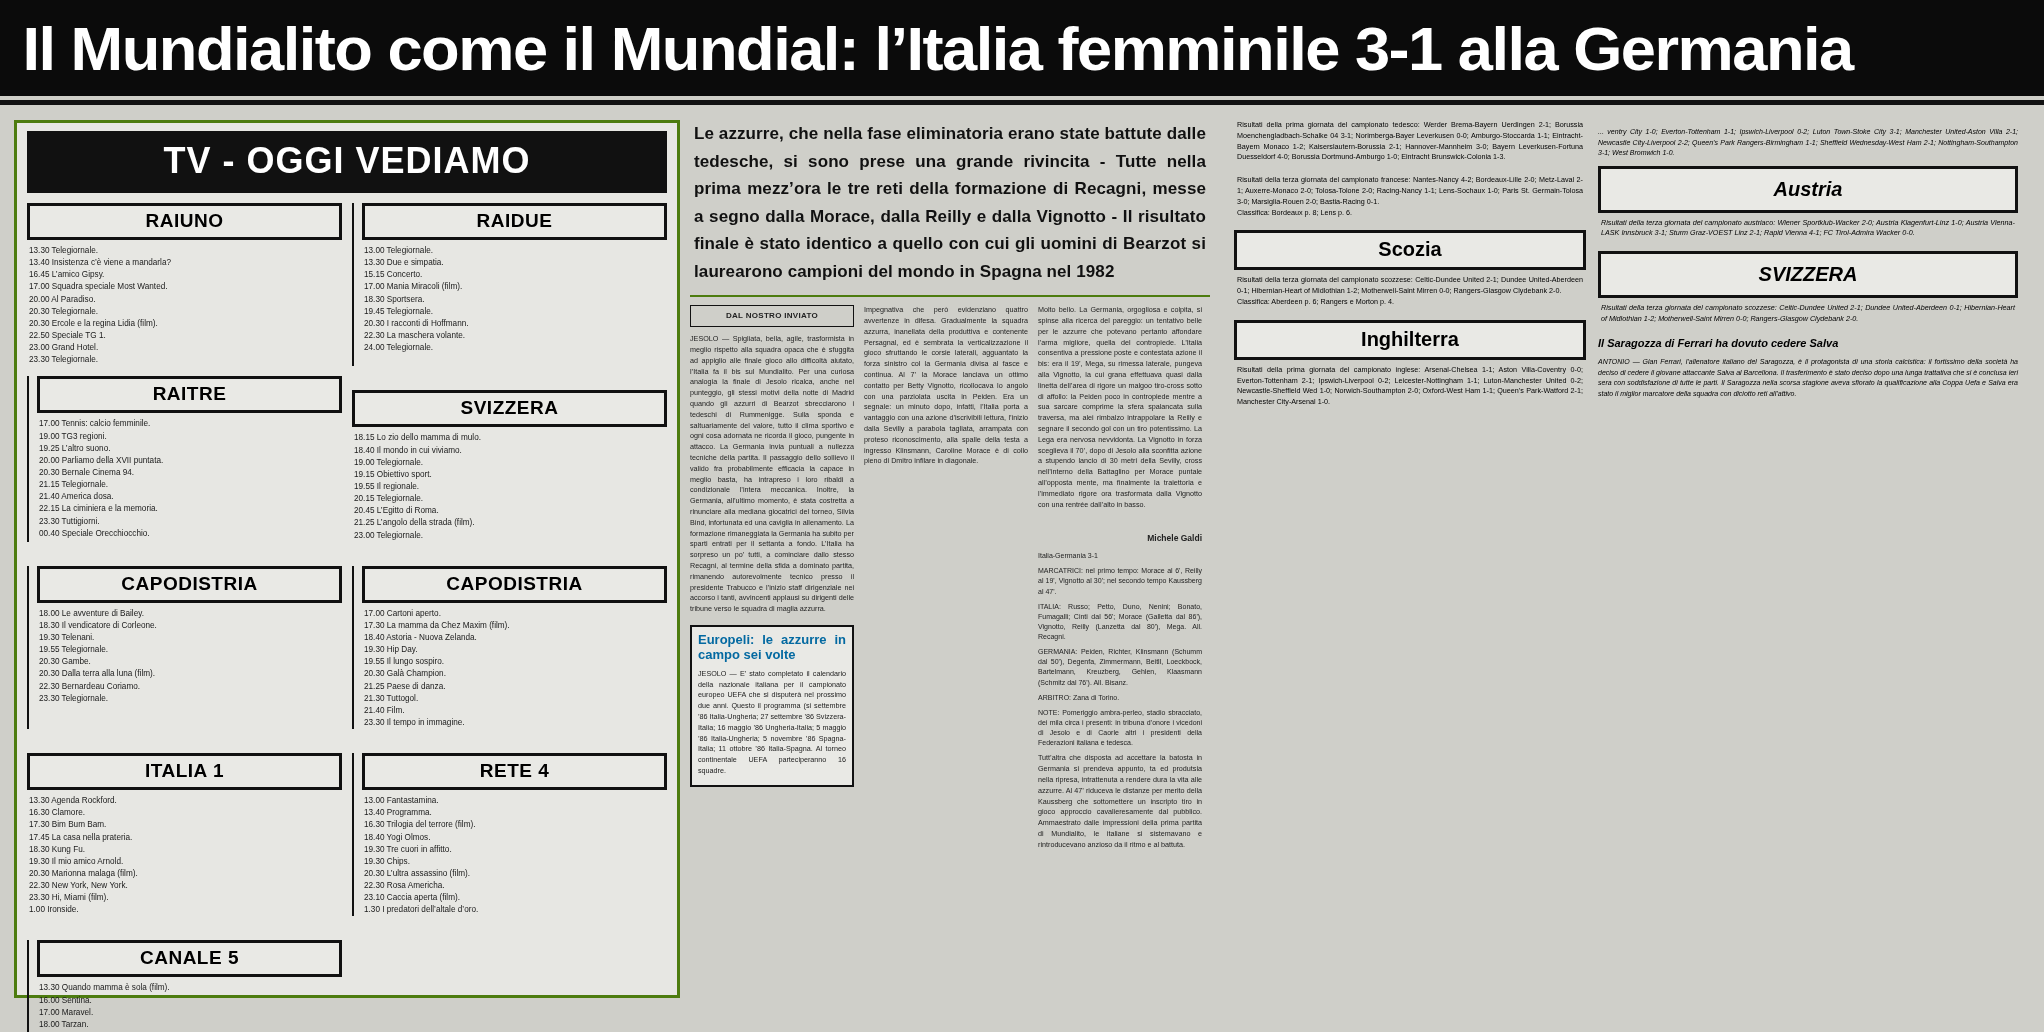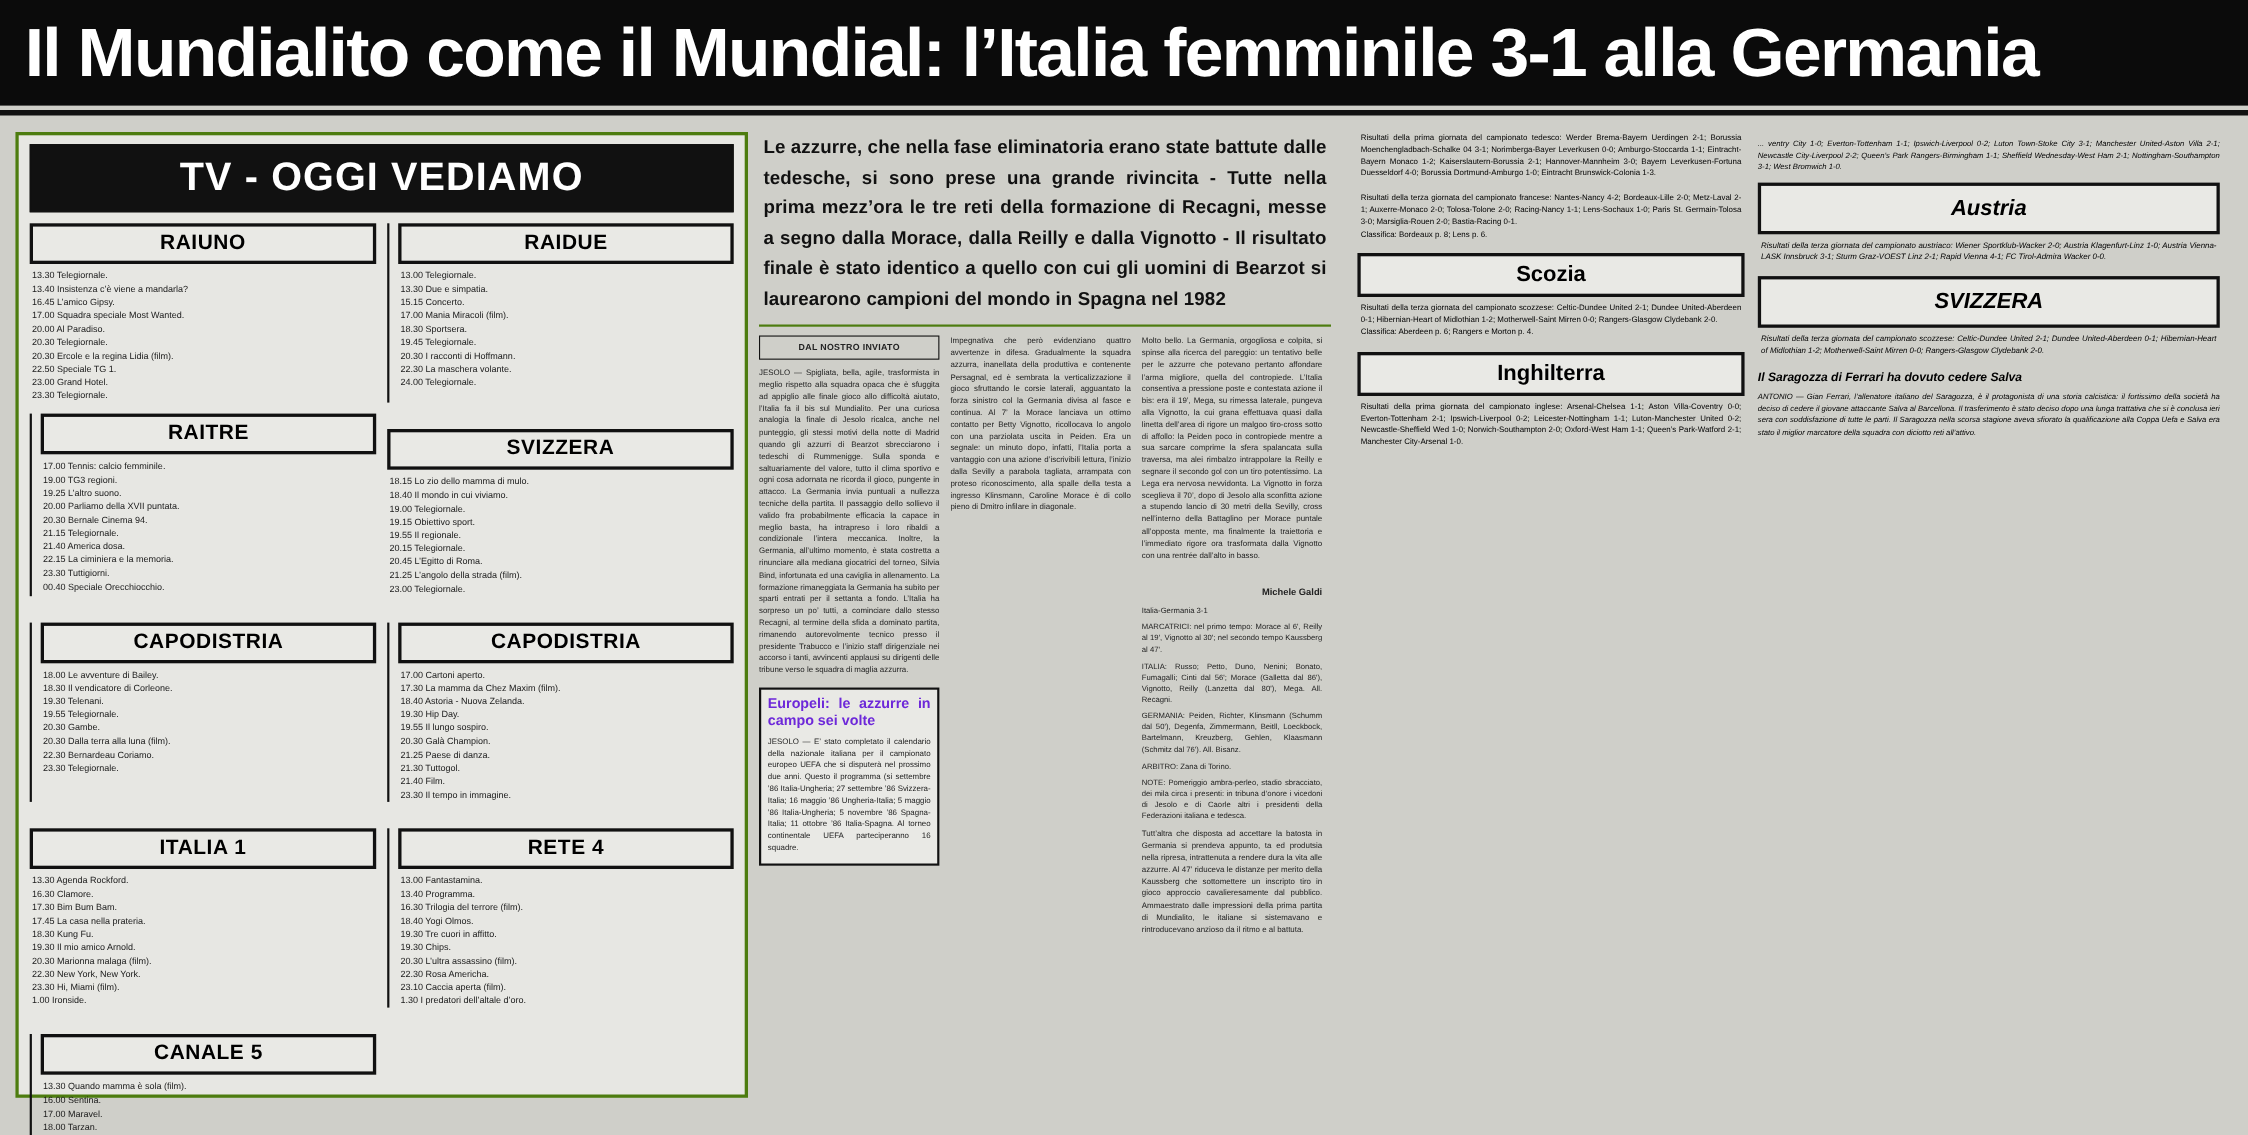--- a/index.html
+++ b/index.html
@@ -53,21 +53,21 @@
     padding:4px 0;margin-bottom:7px;letter-spacing:.3px;
   }
   .artcol p{margin:0 0 5px 0;}
   .sig{font-weight:bold;text-align:right;font-size:8.5px;margin:22px 0 6px 0;}
   .resbox{font-size:7px;line-height:1.45;}
 
   .boxed{
     border:2px solid #111;padding:6px 6px 8px 6px;margin-top:10px;background:#e9e9e5;
   }
   .boxed h4{
-    margin:0 0 6px 0;font-size:13px;line-height:1.15;font-weight:bold;color:#6d28d9;
+    margin:0 0 6px 0;font-size:13px;line-height:1.15;font-weight:bold;color:#0369a1;
   }
   .boxed .bx{font-size:7.2px;line-height:1.5;text-align:justify;}
 
   
   .estero{left:1234px;width:796px;}
   .estero-title{
     border:3px solid #111;text-align:center;font-weight:bold;font-size:30px;
     padding:8px 0 10px 0;background:#e9e9e5;letter-spacing:0px;margin-bottom:10px;
   }
   .estero-cols{display:flex;gap:12px;}

